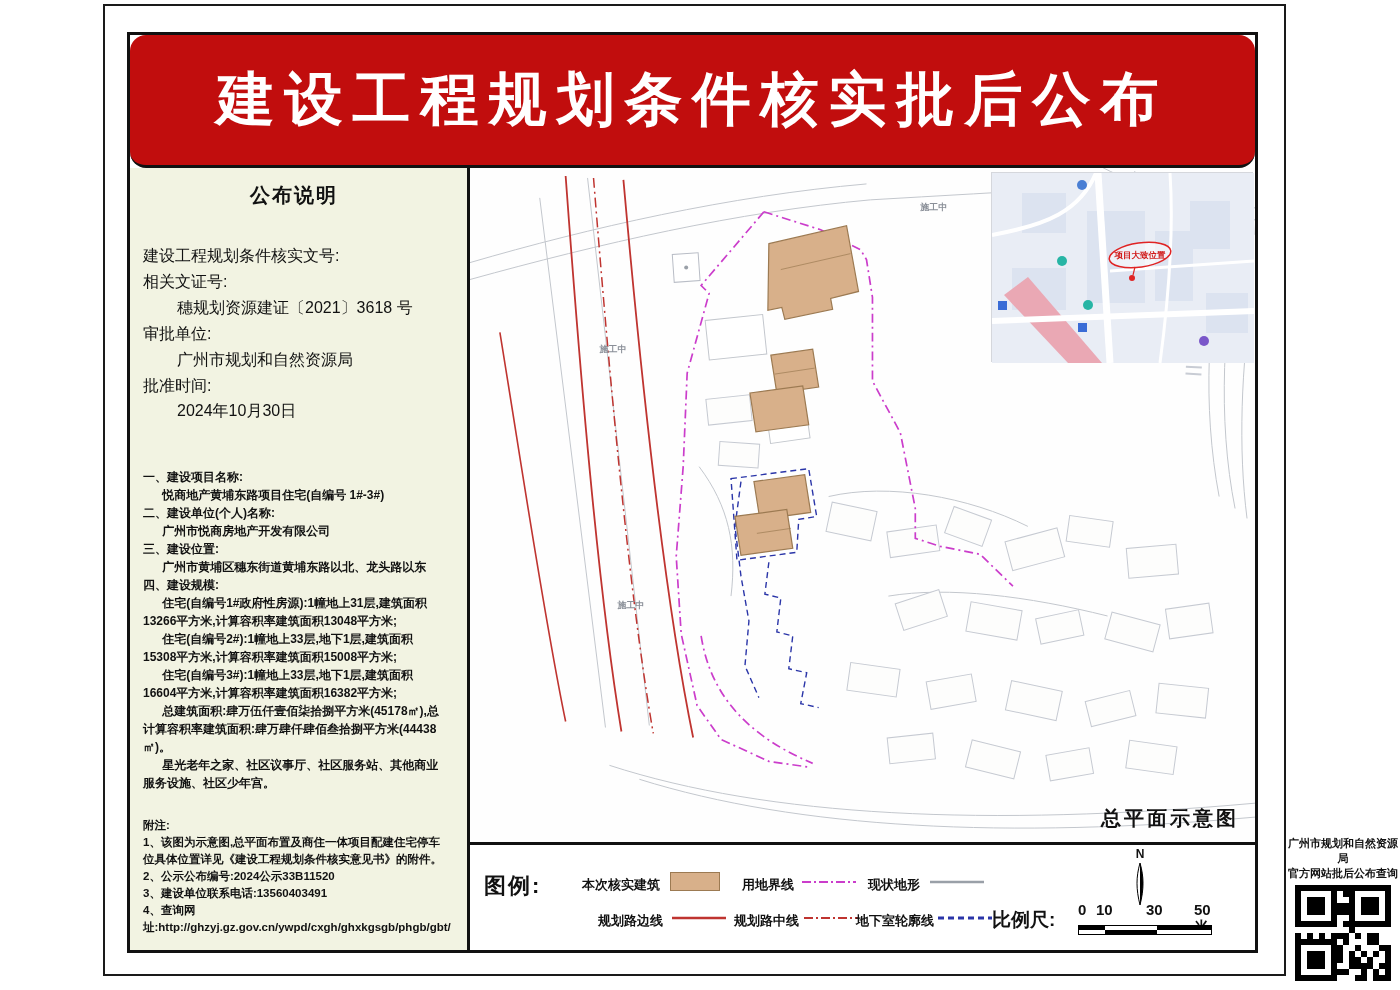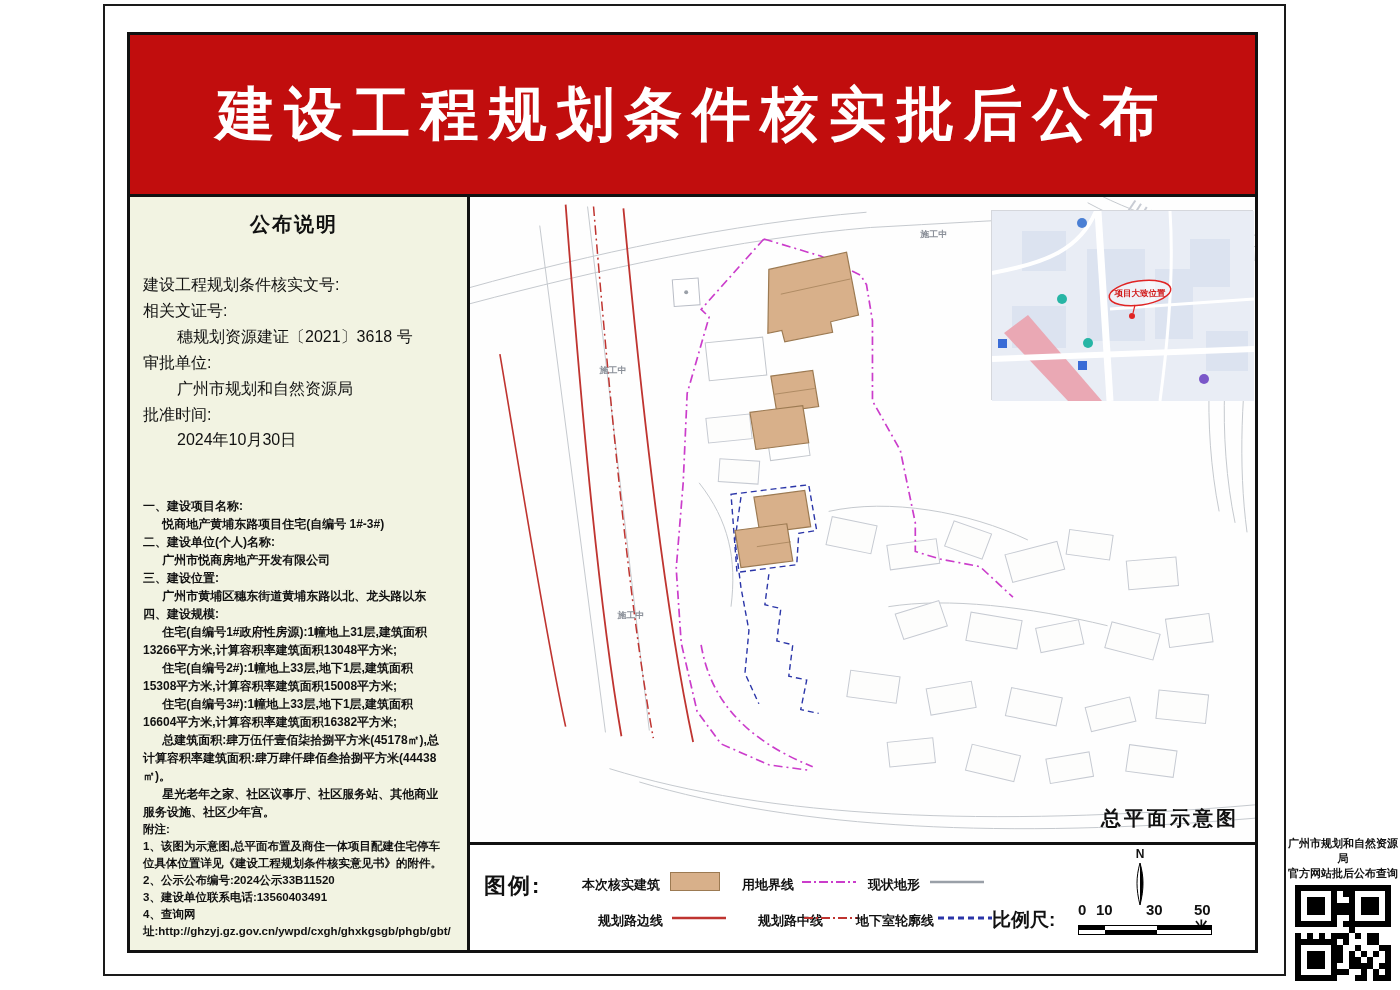--- a/index.html
+++ b/index.html
@@ -6,38 +6,38 @@
     --red:#c10d0d; --ink:#111; --cream:#f2f3e2;
     --tan:#d8b08a; --tan-stroke:#9c7a52;
     --magenta:#cb3dcb; --roadred:#bf3430; --navy:#2a35a8;
     --gray:#9aa0a8; --ltgray:#c6cad2;
   }
   *{margin:0;padding:0;box-sizing:border-box;}
   body{width:1400px;height:990px;position:relative;background:#fff;
        font-family:"Liberation Sans","DejaVu Sans",sans-serif;color:var(--ink);overflow:hidden;}
   .outer-frame{position:absolute;left:103px;top:4px;width:1183px;height:972px;border:2px solid #1a1a1a;background:#fff;}
   .doc{position:absolute;left:127px;top:32px;width:1131px;height:921px;border:3px solid #111;background:#fff;display:flex;flex-direction:column;}
-  .banner{height:162px;background:var(--red);border-bottom:3px solid #111;display:flex;align-items:center;justify-content:center;flex:none;}
+  .banner{height:133px;background:var(--red);border-bottom:3px solid #111;display:flex;align-items:center;justify-content:center;flex:none;border-radius:16px;}
   .banner h1{color:#fff;font-size:58px;font-weight:900;letter-spacing:10px;white-space:nowrap;}
   .body-row{flex:1;display:flex;min-height:0;}
   
   .sidebar{width:340px;flex:none;background:var(--cream);border-right:3px solid #111;
            padding:14px 22px 10px 13px;display:flex;flex-direction:column;overflow:hidden;}
   .sb-heading{text-align:center;font-size:20px;font-weight:800;margin-bottom:34px;letter-spacing:2px;}
   .sb-fields{font-weight:400;font-size:16px;line-height:1.62;}
   .sb-fields .val{padding-left:34px;}
   .sb-sections{margin-top:44px;font-weight:700;font-size:12px;line-height:1.5;}
   .sb-sections .sec-line{text-indent:1.6em;}
   .sb-notes{margin-top:auto;font-weight:700;font-size:11.5px;line-height:1.48;padding-bottom:4px;}
   
   .map-area{flex:1;position:relative;background:#fefefe;min-width:0;}
   .plan{position:absolute;left:0;top:0;right:0;bottom:108px;}
   .plan svg{width:100%;height:100%;display:block;}
   .caption{position:absolute;right:16px;bottom:118px;font-size:20px;font-weight:600;letter-spacing:3px;}
-  .inset{position:absolute;top:13px;right:2px;width:262px;height:190px;border:1px solid #d5d7dc;background:#e9edf5;}
+  .inset{position:absolute;top:4px;right:2px;width:262px;height:190px;border:1px solid #d5d7dc;background:#e9edf5;}
   
   .legend{position:absolute;left:0;right:0;bottom:0;height:108px;border-top:3px solid #111;background:#fff;}
   .lg-abs{position:absolute;white-space:nowrap;}
   .lg-head{left:14px;top:26px;font-size:22px;font-weight:800;letter-spacing:2px;}
   .lg-label{font-size:13px;font-weight:800;}
   .sw{width:50px;height:19px;background:var(--tan);border:1px solid var(--tan-stroke);}
   .ln svg{display:block;}
   .sc-label{font-size:19px;font-weight:800;}
   .sc-ticks{position:absolute;font-size:15px;font-weight:700;}
   .sc-bar{position:absolute;width:134px;height:10px;border:1px solid #000;display:flex;flex-wrap:wrap;}
@@ -246,21 +246,21 @@
             </svg>
         </div>
 
         <div class="lg-abs lg-label" style="left:128px;top:67px">规划路边线</div>
         <div class="lg-abs ln" style="left:200px;top:68px">
           <svg width="58" height="10">
               <line x1="2" y1="5" x2="56" y2="5" stroke="#bf3430" stroke-width="2.6"></line>
             </svg>
         </div>
 
-        <div class="lg-abs lg-label" style="left:288px;top:67px">规划路中线</div>
+        <div class="lg-abs lg-label" style="left:264px;top:67px">规划路中线</div>
         <div class="lg-abs ln" style="left:332px;top:68px">
           <svg width="58" height="10">
               <line x1="2" y1="5" x2="56" y2="5" stroke="#bf3430" stroke-width="2" stroke-dasharray="9 3 2 3"></line>
             </svg>
         </div>
 
         <div class="lg-abs lg-label" style="left:386px;top:67px">地下室轮廓线</div>
         <div class="lg-abs ln" style="left:466px;top:68px">
           <svg width="58" height="10">
               <line x1="2" y1="5" x2="56" y2="5" stroke="#2a35a8" stroke-width="3" stroke-dasharray="6 4"></line>

